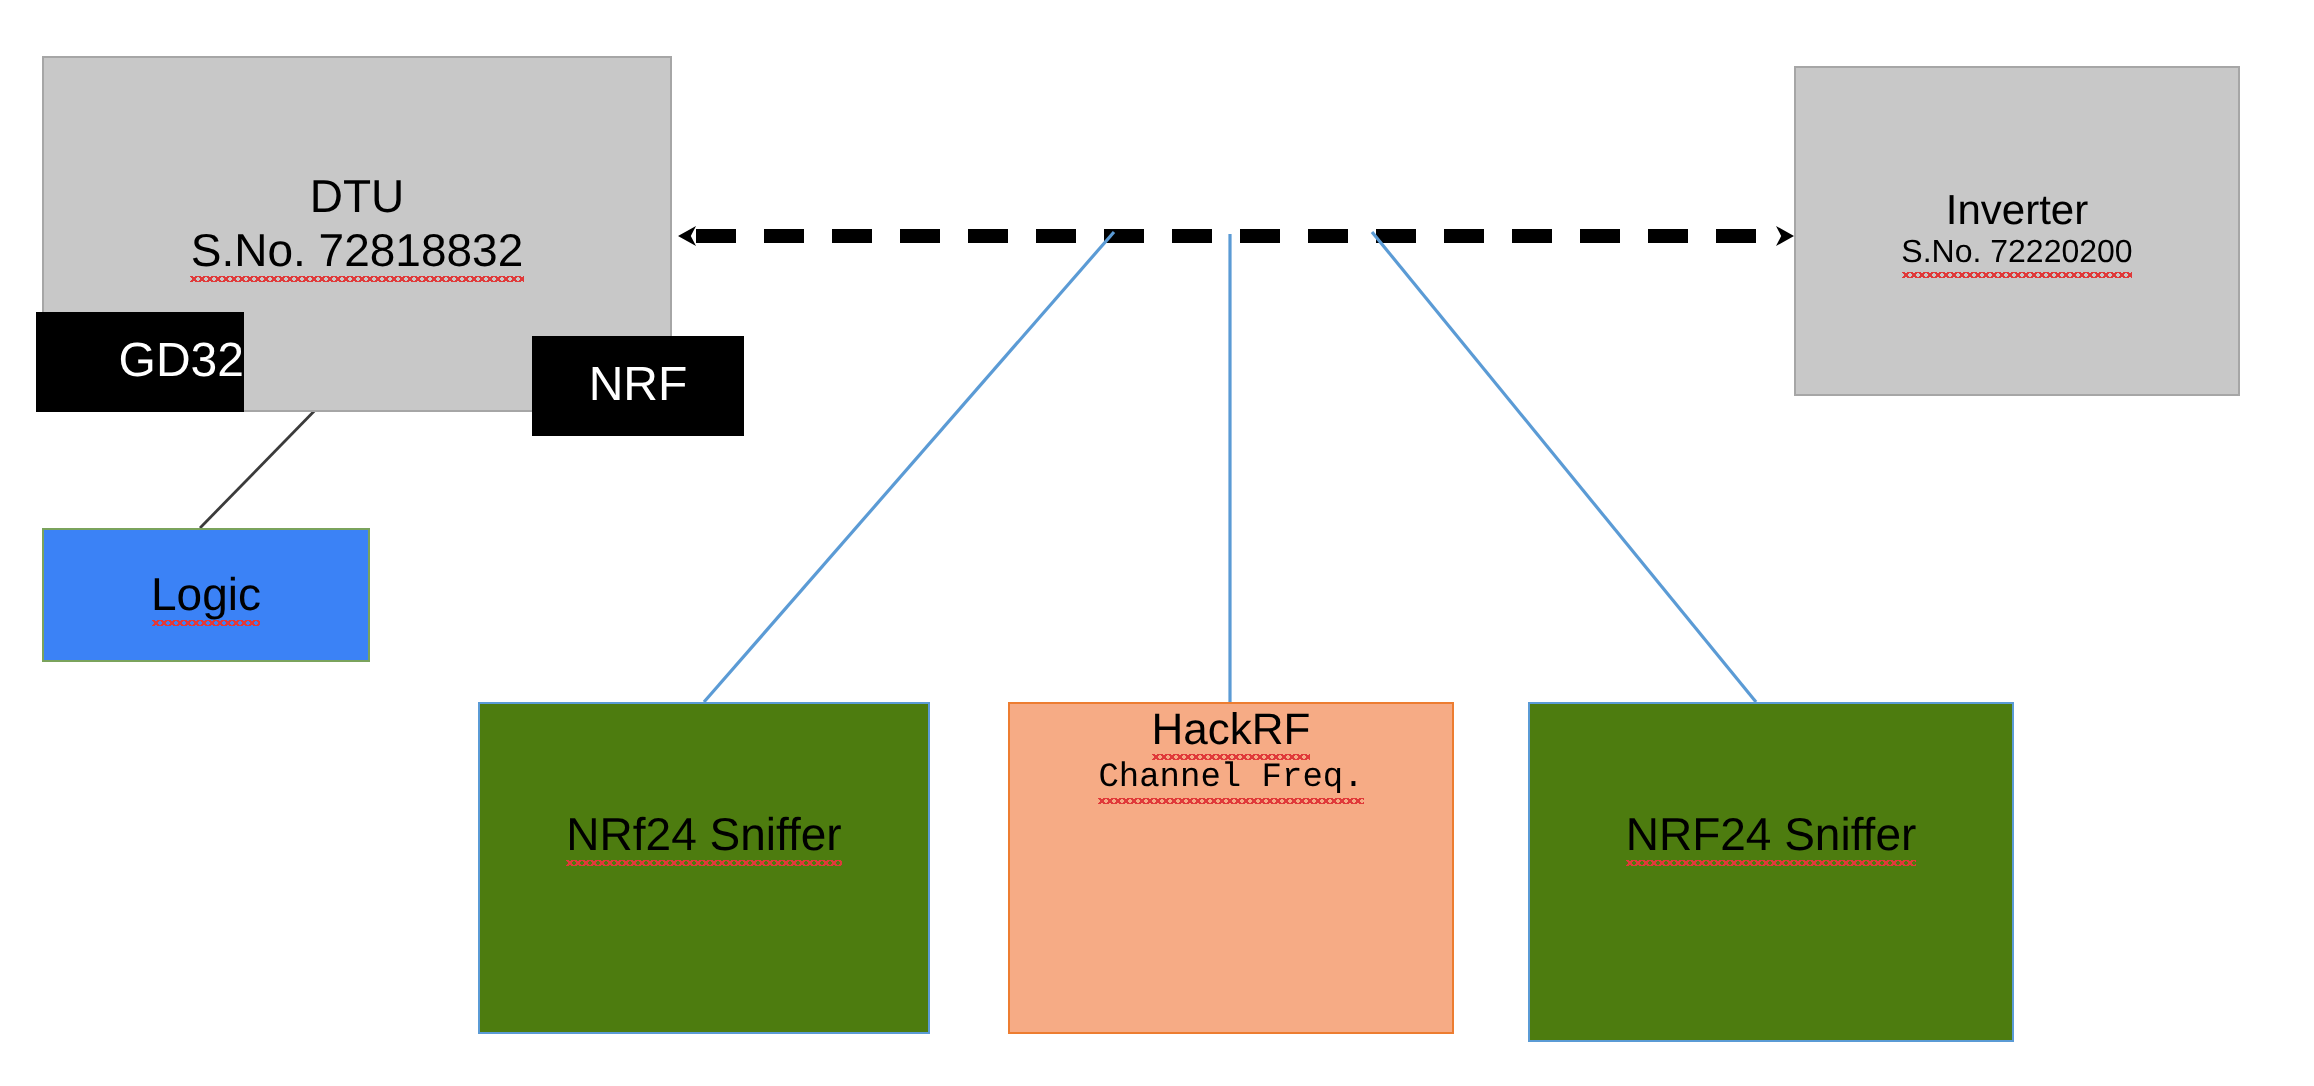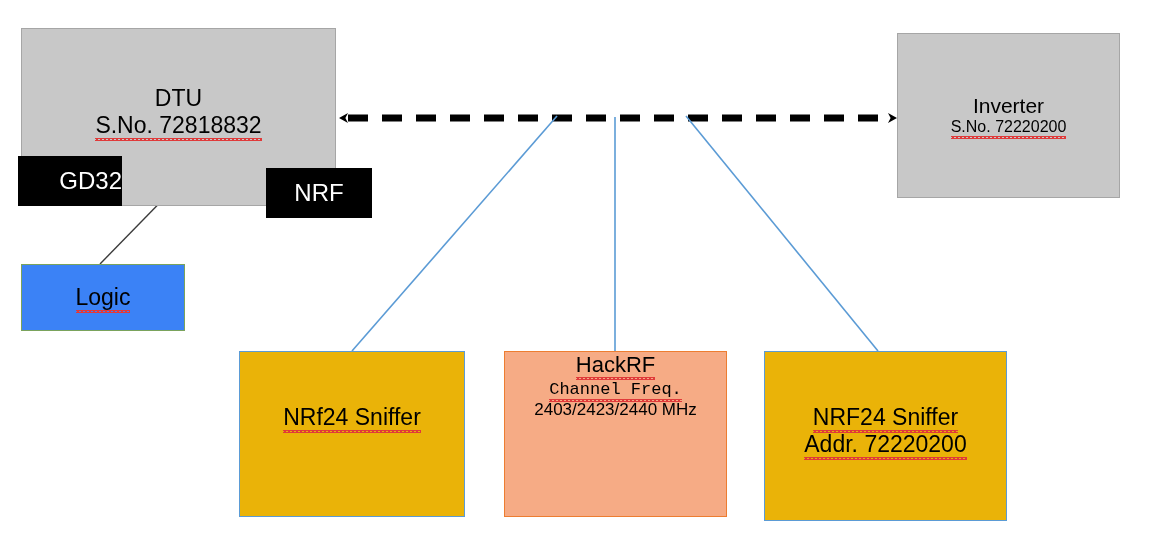--- a/index.html
+++ b/index.html
@@ -86,21 +86,21 @@
     width: 164px;
     height: 67px;
     background: #3b82f6;
     border: 1px solid #7aa35c;
     color: #000000;
     font-size: 23px;
   }
 
   
   .blue-box {
-    background: #eab308;
+    background: #4d7c0f;
     border: 1px solid #5b9bd5;
     color: #000000;
   }
   .orange-box {
     background: #f6ab85;
     border: 1px solid #ed7d31;
     color: #000000;
   }
   #sniffer-left-box {
     left: 239px;
@@ -218,21 +218,19 @@
     <div class="line2"><span class="sq">S.No. 72220200</span></div>
   </div>
 
   <div class="node blue-box" id="sniffer-left-box">
     <div class="line1"><span class="sq">NRf24 Sniffer</span></div>
   </div>
 
   <div class="node orange-box" id="hackrf-box">
     <div class="line1"><span class="sq">HackRF</span></div>
     <div class="line2"><span class="sq">Channel Freq.</span></div>
-    <div class="line3">2403/2423/2440 MHz</div>
   </div>
 
   <div class="node blue-box" id="sniffer-right-box">
     <div class="line1"><span class="sq">NRF24 Sniffer</span></div>
-    <div class="line2"><span class="sq">Addr. 72220200</span></div>
   </div>
 
 </div>
 
 </body></html>

